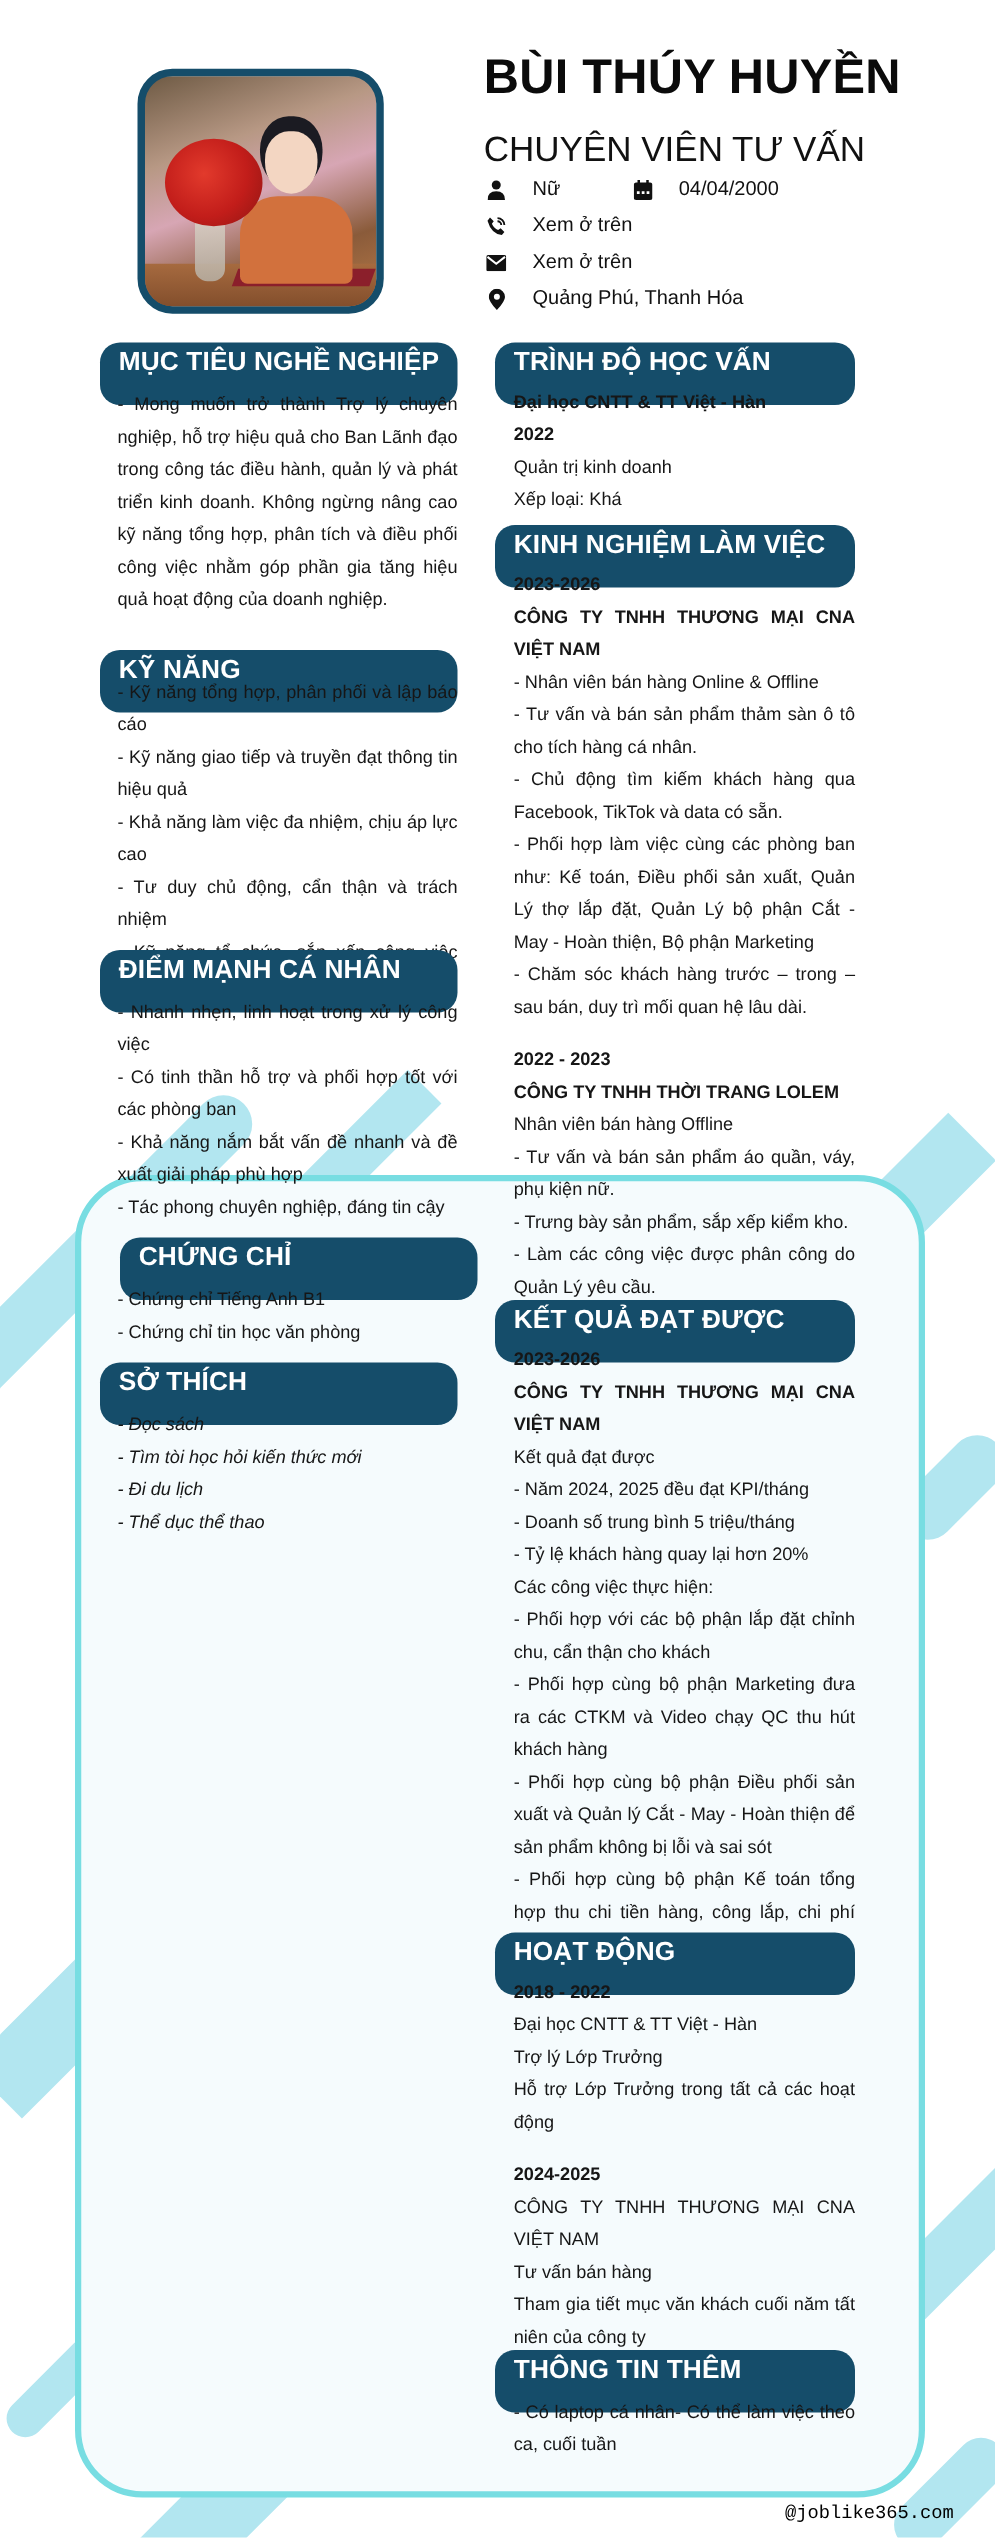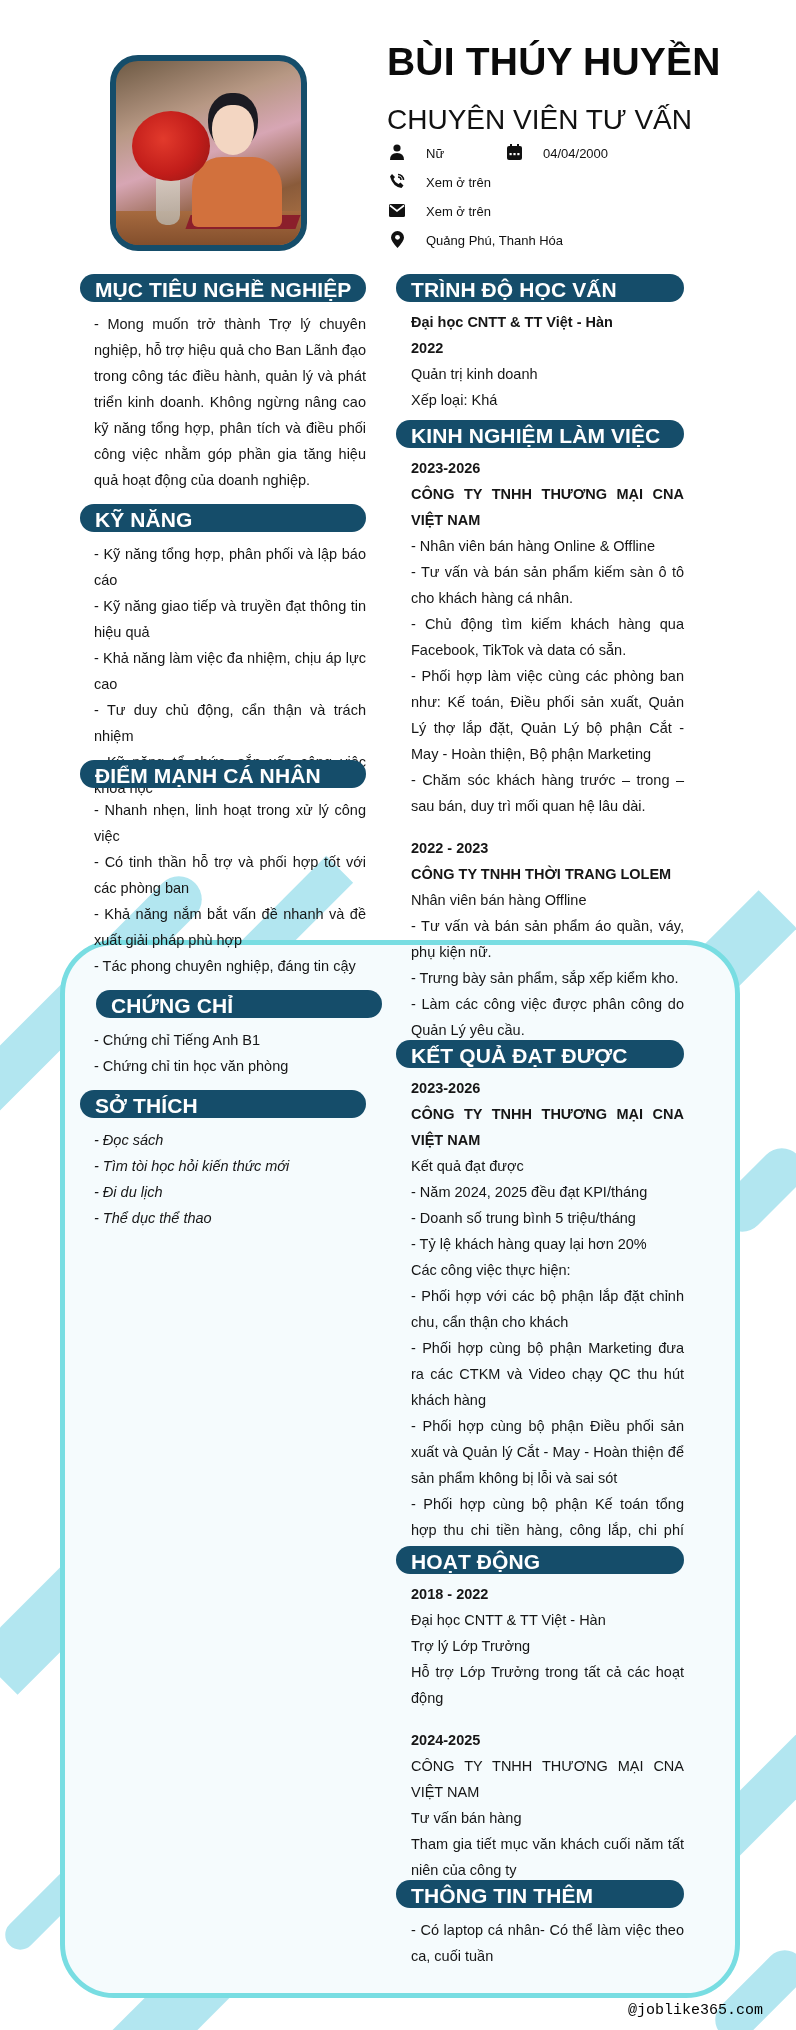--- a/index.html
+++ b/index.html
@@ -25,25 +25,25 @@
   .photo .person-head { position: absolute; left: 96px; top: 44px; width: 42px; height: 50px;
     background: #f3d6c2; border-radius: 45% 45% 50% 50%; box-shadow: 0 -8px 0 4px #1b1b22; }
   .photo .person-body { position: absolute; left: 76px; top: 96px; width: 90px; height: 70px;
     background: #d2713d; border-radius: 30px 30px 6px 6px; }
   .photo .table { position: absolute; left: 0; top: 150px; width: 100%; height: 40px;
     background: linear-gradient(#a66a3f, #7d4a29); }
   .photo .mat { position: absolute; left: 72px; top: 154px; width: 110px; height: 14px; background: #8b1f2b; transform: skewX(-20deg); }
 
   .name { position: absolute; left: 387px; top: 40px; font-size: 39px; font-weight: 700; color: #0b0b0b; letter-spacing: 0.2px; }
   .role { position: absolute; left: 387px; top: 104px; font-size: 28px; font-weight: 400; color: #111; }
-  .info-row { position: absolute; display: flex; align-items: flex-end; font-size: 13px; color: #111; }
+  .info-row { position: absolute; display: flex; align-items: flex-start; font-size: 16px; color: #111; }
   .info-row .ic { width: 22px; height: 18px; margin-right: 18px; display: inline-flex; align-items: center; justify-content: center; }
 
   .sec-head {
-    position: absolute; height: 28px; background: #154d6a; border-radius: 16px;
+    position: absolute; height: 50px; background: #154d6a; border-radius: 16px;
     color: #fff; font-size: 21px; font-weight: 700; padding-left: 15px; line-height: 32px;
     letter-spacing: 0.1px;
   }
   .txt { position: absolute; font-size: 14.5px; line-height: 26px; color: #161616; text-align: justify; }
   .txt p { margin: 0; }
   .b { font-weight: 700; }
   .gap { height: 16px; }
 
   .footer { position: absolute; left: 628px; top: 2002px; font-family: Liberation Mono, monospace; font-size: 15px; color: #000000; z-index: 3; }
 </style>
@@ -123,21 +123,21 @@
           <path d="M6.5 0 A6.5 6.5 0 0 1 13 6.5 Q13 10 6.5 17 Q0 10 0 6.5 A6.5 6.5 0 0 1 6.5 0 Z" fill="#111"></path>
           <circle cx="6.5" cy="6.3" r="2.4" fill="#fff"></circle>
         </svg>
     </span>
     <span>Quảng Phú, Thanh Hóa</span>
   </div>
 
   <div class="sec-head" style="left:80px; top:274px; width:286px;">MỤC TIÊU NGHỀ NGHIỆP</div>
   <div class="txt" style="left:94px; top:311px; width:272px;">- Mong muốn trở thành Trợ lý chuyên nghiệp, hỗ trợ hiệu quả cho Ban Lãnh đạo trong công tác điều hành, quản lý và phát triển kinh doanh. Không ngừng nâng cao kỹ năng tổng hợp, phân tích và điều phối công việc nhằm góp phần gia tăng hiệu quả hoạt động của doanh nghiệp.</div>
 
-  <div class="sec-head" style="left:80px; top:504px; width:286px;">KỸ NĂNG</div>
+  <div class="sec-head" style="left:80px; top:520px; width:286px;">KỸ NĂNG</div>
   <div class="txt" style="left:94px; top:541px; width:272px;">
     <p>- Kỹ năng tổng hợp, phân phối và lập báo cáo</p>
     <p>- Kỹ năng giao tiếp và truyền đạt thông tin hiệu quả</p>
     <p>- Khả năng làm việc đa nhiệm, chịu áp lực cao</p>
     <p>- Tư duy chủ động, cẩn thận và trách nhiệm</p>
     <p>- Kỹ năng tổ chức, sắp xếp công việc khoa học</p>
   </div>
 
   <div class="sec-head" style="left:80px; top:760px; width:286px;">ĐIỂM MẠNH CÁ NHÂN</div>
   <div class="txt" style="left:94px; top:797px; width:272px;">
@@ -167,21 +167,21 @@
     <p class="b">2022</p>
     <p>Quản trị kinh doanh</p>
     <p>Xếp loại: Khá</p>
   </div>
 
   <div class="sec-head" style="left:396px; top:420px; width:288px;">KINH NGHIỆM LÀM VIỆC</div>
   <div class="txt" style="left:411px; top:455px; width:273px;">
     <p class="b">2023-2026</p>
     <p class="b">CÔNG TY TNHH THƯƠNG MẠI CNA VIỆT NAM</p>
     <p>- Nhân viên bán hàng Online &amp; Offline</p>
-    <p>- Tư vấn và bán sản phẩm kiếm sàn ô tô cho khách hàng cá nhân.</p>
+    <p>- Tư vấn và bán sản phẩm thảm sàn ô tô cho tích hàng cá nhân.</p>
     <p>- Chủ động tìm kiếm khách hàng qua Facebook, TikTok và data có sẵn.</p>
     <p>- Phối hợp làm việc cùng các phòng ban như: Kế toán, Điều phối sản xuất, Quản Lý thợ lắp đặt, Quản Lý bộ phận Cắt - May - Hoàn thiện, Bộ phận Marketing</p>
     <p>- Chăm sóc khách hàng trước – trong – sau bán, duy trì mối quan hệ lâu dài.</p>
     <div class="gap"></div>
     <p class="b">2022 - 2023</p>
     <p class="b">CÔNG TY TNHH THỜI TRANG LOLEM</p>
     <p>Nhân viên bán hàng Offline</p>
     <p>- Tư vấn và bán sản phẩm áo quần, váy, phụ kiện nữ.</p>
     <p>- Trưng bày sản phẩm, sắp xếp kiểm kho.</p>
     <p>- Làm các công việc được phân công do Quản Lý yêu cầu.</p>

